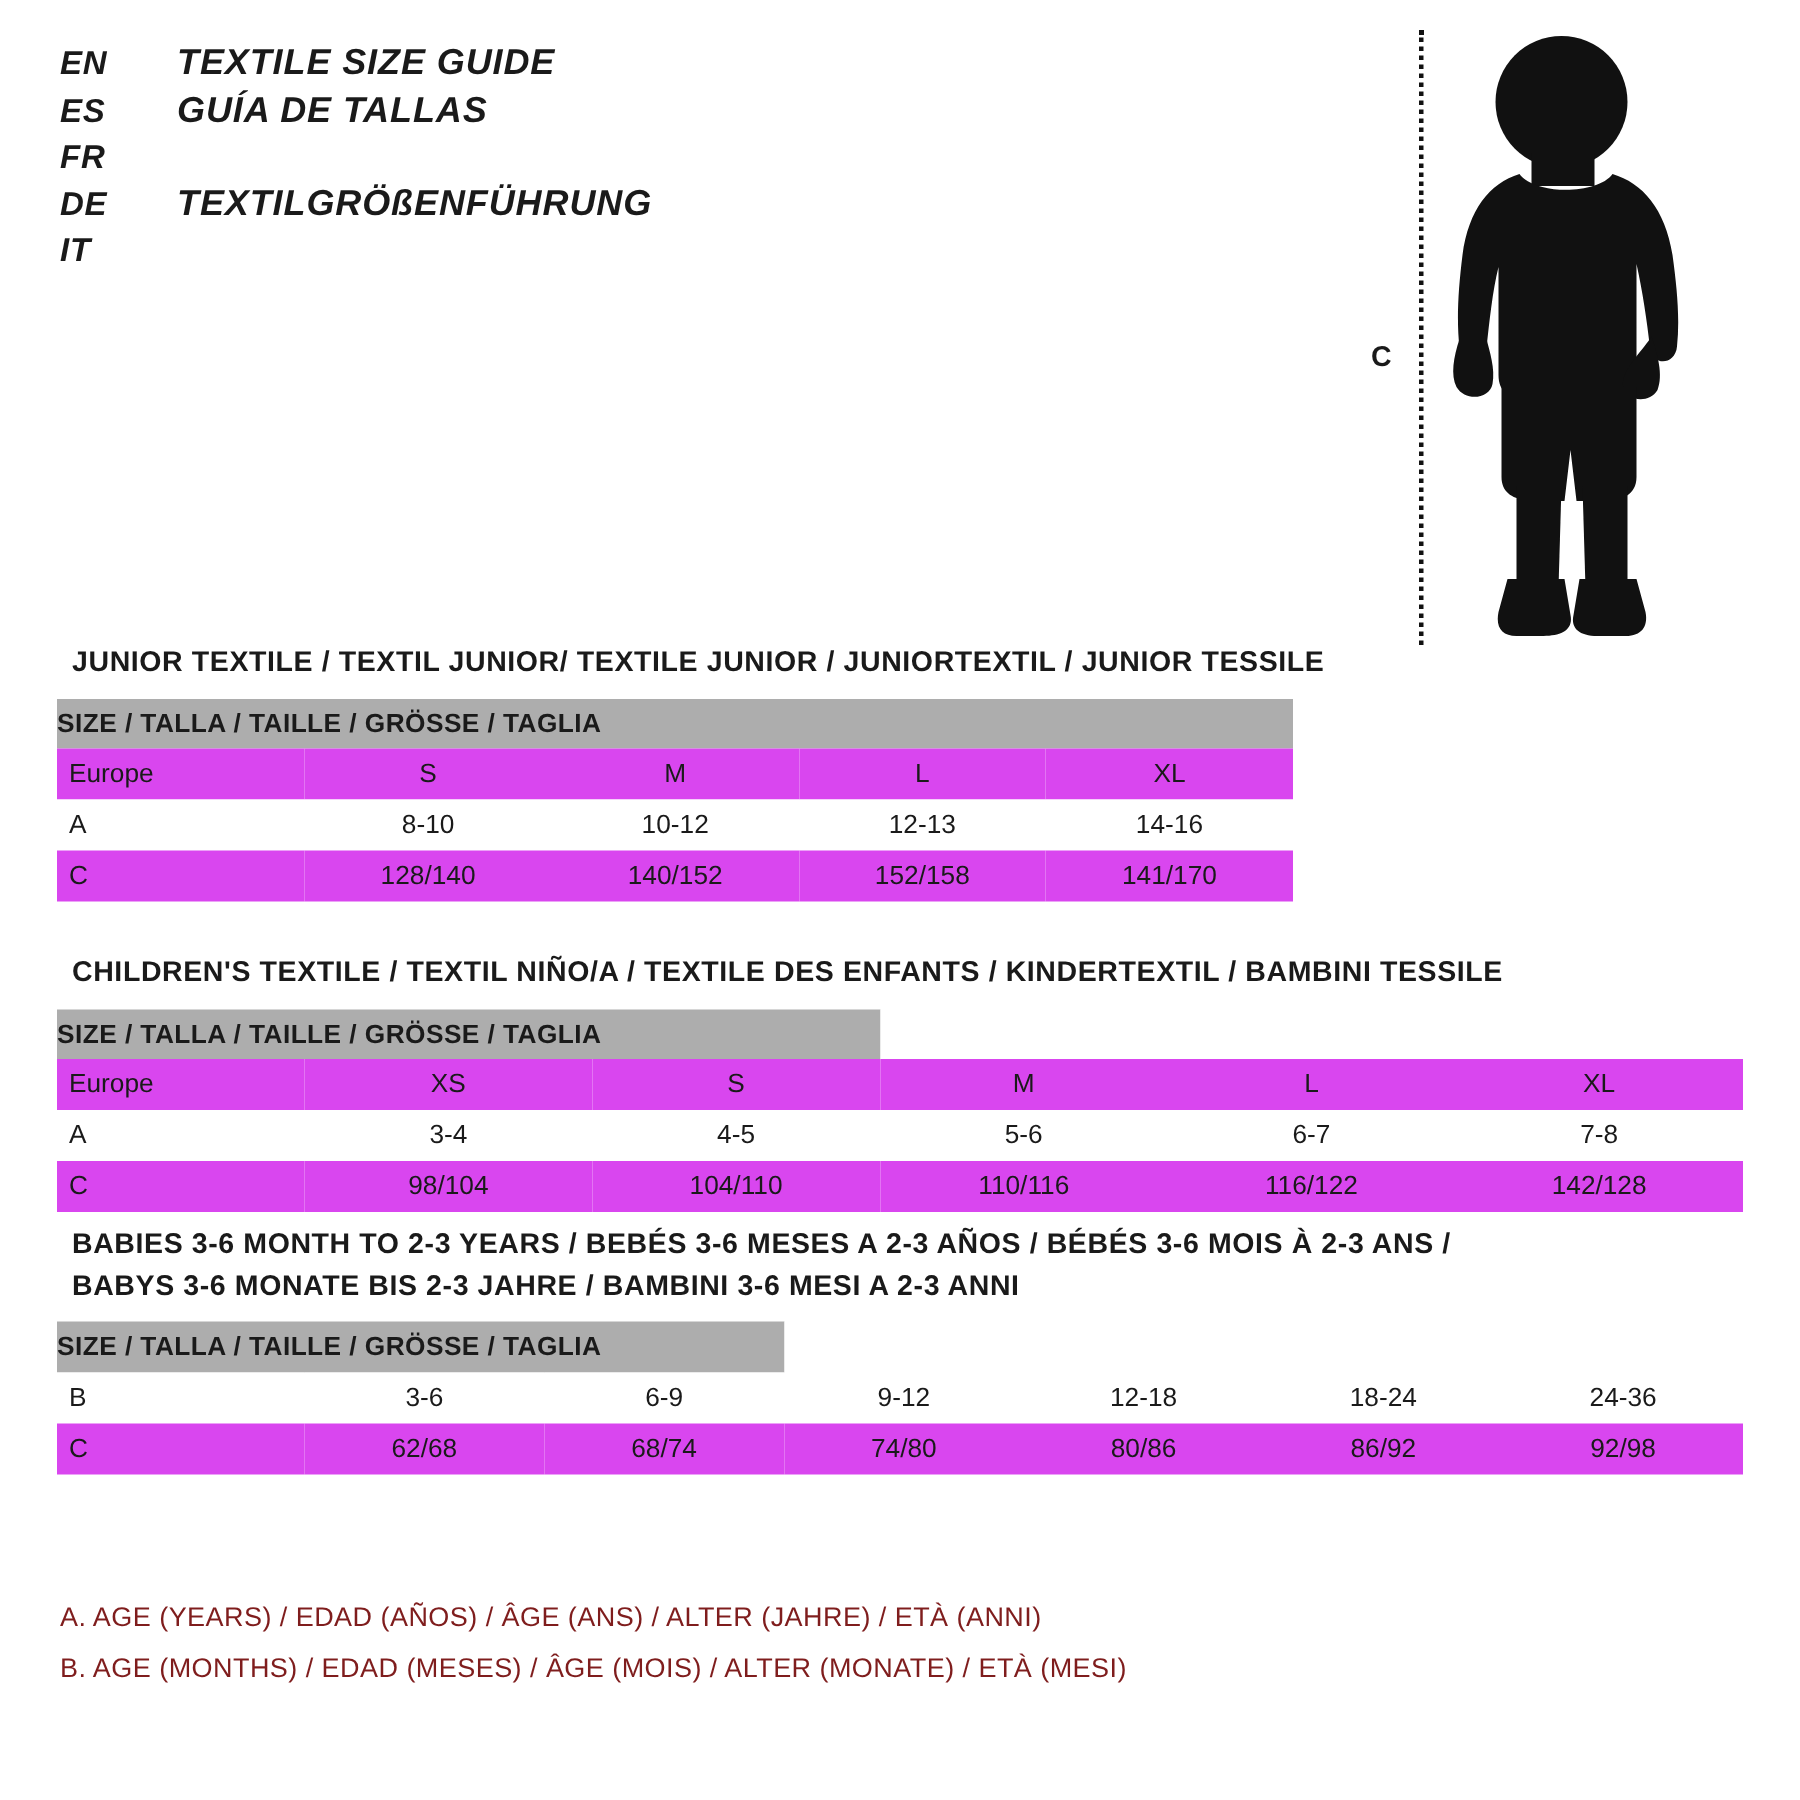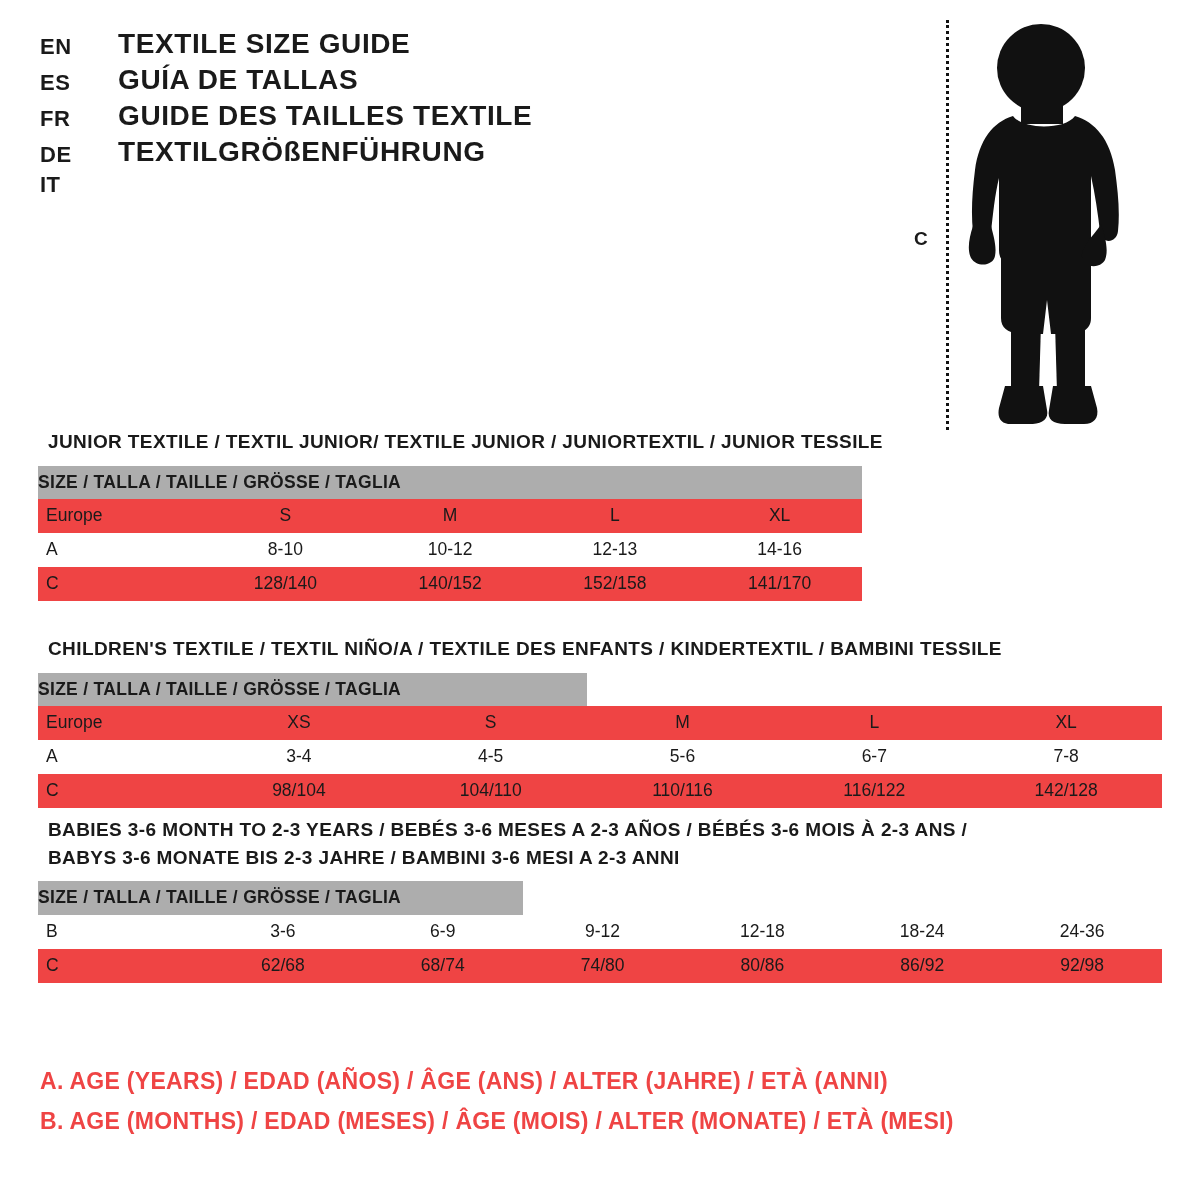--- a/index.html
+++ b/index.html
@@ -18,33 +18,34 @@
 
   
   .header {
     position: absolute;
     left: 40px;
     top: 28px;
     width: 620px;
   }
   .header-row {
     display: flex;
-    align-items: flex-end;
+    align-items: center;
     margin-bottom: 4px;
+    font-style: italic;
   }
   .lang-code {
     width: 78px;
     flex: 0 0 78px;
     font-size: 22px;
     font-weight: 700;
     letter-spacing: 0.5px;
     color: #1a1a1a;
   }
   .lang-title {
-    font-size: 28px;
+    font-size: 24px;
     font-weight: 700;
     letter-spacing: 0.6px;
     color: #1a1a1a;
     white-space: nowrap;
   }
 
   
   .figure-area {
     position: absolute;
     left: 900px;
@@ -104,58 +105,57 @@
     line-height: 1.25;
   }
   .band-head td {
     background: #adadad;
     font-weight: 700;
     letter-spacing: 0.3px;
     padding-left: 8px;
     font-size: 17.5px;
   }
   .row-white td { background: #ffffff; }
-  .row-grey td  { background: #ef4444; }
+  .row-grey td  { background: #d946ef; }
   .col-label {
     padding-left: 8px !important;
     text-align: left;
   }
   .cell-center { text-align: center; }
 
   
   .footnotes {
     position: absolute;
     left: 40px;
     top: 1068px;
     width: 1100px;
   }
   .footnote {
-    font-size: 23px;
-    font-weight: 700;
+    font-size: 18px;
+    font-weight: 400;
     letter-spacing: 0.3px;
-    color: #ef4444;
+    color: #7f1d1d;
     margin-bottom: 13px;
     white-space: nowrap;
   }
 </style>
 </head>
 <body>
 
 <div class="header">
   <div class="header-row">
     <span class="lang-code">EN</span>
     <span class="lang-title">TEXTILE SIZE GUIDE</span>
   </div>
   <div class="header-row">
     <span class="lang-code">ES</span>
     <span class="lang-title">GUÍA DE TALLAS</span>
   </div>
   <div class="header-row">
     <span class="lang-code">FR</span>
-    <span class="lang-title">GUIDE DES TAILLES TEXTILE</span>
   </div>
   <div class="header-row">
     <span class="lang-code">DE</span>
     <span class="lang-title">TEXTILGRÖßENFÜHRUNG</span>
   </div>
   <div class="header-row">
     <span class="lang-code">IT</span>
   </div>
 </div>
 

